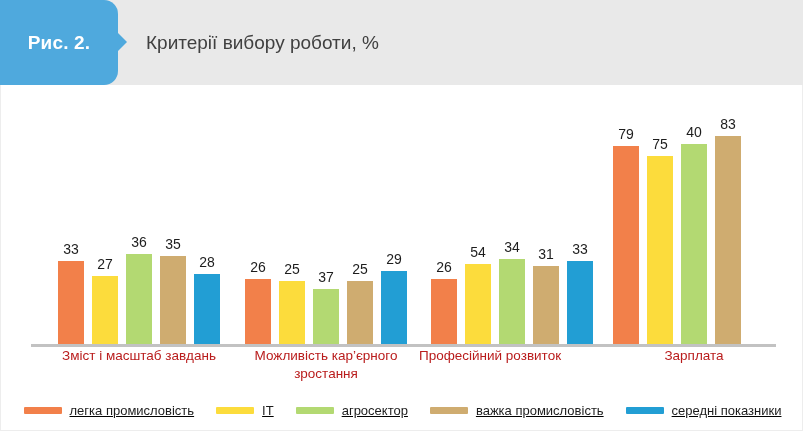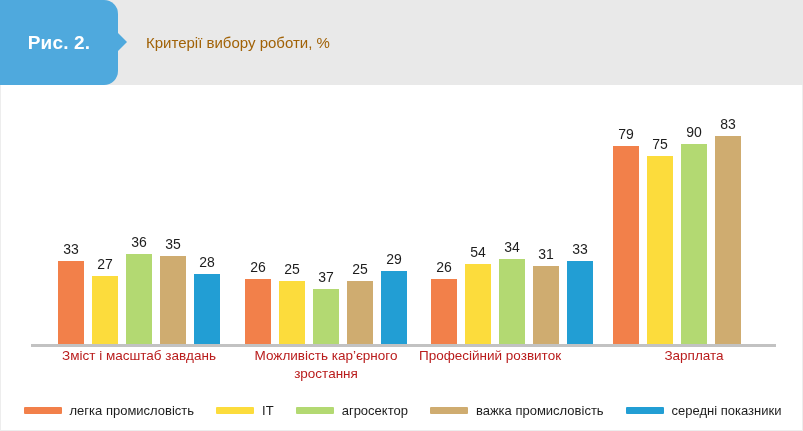--- a/index.html
+++ b/index.html
@@ -59,22 +59,22 @@
     border-bottom: 11px solid transparent;
     border-left: 11px solid #4fa9dd;
   }
   .header-title {
     position: absolute;
     left: 146px;
     top: 0;
     height: 85px;
     display: flex;
     align-items: center;
-    font-size: 15px;
-    color: #a16207;
+    font-size: 19px;
+    color: #404040;
     white-space: nowrap;
   }
 
   
   .chart-panel {
     position: absolute;
     left: 0;
     top: 85px;
     width: 803px;
     height: 346px;
@@ -163,20 +163,21 @@
     display: flex;
     align-items: center;
     justify-content: center;
     gap: 22px;
   }
   .legend-item {
     display: flex;
     align-items: center;
     gap: 8px;
     white-space: nowrap;
+    text-decoration: underline;
   }
   .legend-swatch {
     width: 38px;
     height: 7px;
     border-radius: 1px;
     flex: none;
   }
   .legend-label {
     font-size: 13px;
     color: #1d1d1d;
@@ -274,21 +275,21 @@
           <div class="bars">
             <div class="bar-wrap">
               <div class="bar-value">79</div>
               <div class="bar" style="height: 198px; background: rgb(242, 128, 74);"></div>
             </div>
             <div class="bar-wrap">
               <div class="bar-value">75</div>
               <div class="bar" style="height: 188px; background: rgb(252, 220, 60);"></div>
             </div>
             <div class="bar-wrap">
-              <div class="bar-value">90</div>
+              <div class="bar-value">40</div>
               <div class="bar" style="height: 200px; background: rgb(179, 217, 114);"></div>
             </div>
             <div class="bar-wrap">
               <div class="bar-value">83</div>
               <div class="bar" style="height: 208px; background: rgb(207, 172, 112);"></div>
             </div>
           </div>
         </div>
       </div>
     <div class="cat-labels" id="cat-labels">

